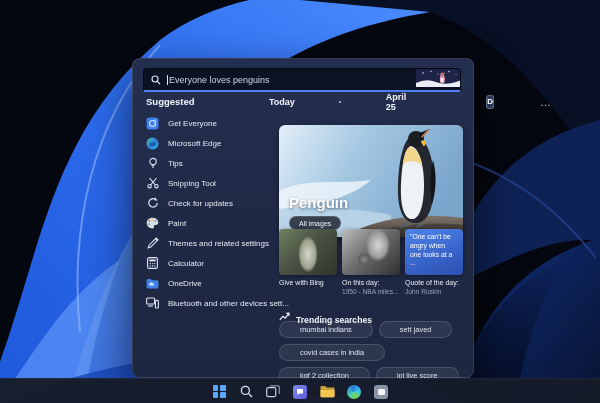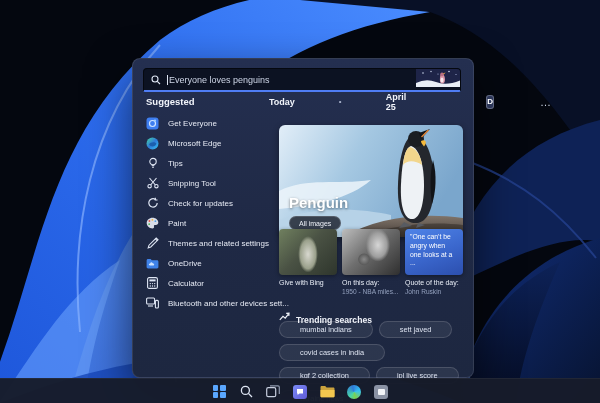--- a/index.html
+++ b/index.html
@@ -278,42 +278,42 @@
         <svg width="12" height="12" viewBox="0 0 12 12">
             <path d="M1.2 10.8 L2 8.2 L9.2 1 L11 2.8 L3.8 10 Z" fill="none" stroke="#dfe6f4" stroke-width="1.1"></path>
             <path d="M8.4 1.8 L10.2 3.6" stroke="#dfe6f4" stroke-width="1.1"></path>
           </svg>
       </span>
       <span class="lbl">Themes and related settings</span>
     </div>
 
     <div class="side-item">
       <span class="ic">
-        <svg width="13" height="11" viewBox="0 0 13 11">
-            <path d="M0.6 2.6 C 0.6 1.7 1.2 1 2.1 1 L4.6 1 L5.8 2.2 L11 2.2 C 11.9 2.2 12.4 2.8 12.4 3.7 L12.4 9 C 12.4 9.8 11.9 10.4 11 10.4 L2.1 10.4 C 1.2 10.4 0.6 9.8 0.6 9 Z" fill="#3f82e8"></path>
-            <path d="M4 7.4 C 3.2 7.4 2.8 6.8 2.9 6.2 C 3 5.6 3.6 5.3 4.1 5.4 C 4.3 4.6 5.1 4.2 5.9 4.4 C 6.5 4.6 6.9 5 7 5.6 C 7.7 5.6 8.2 6 8.2 6.7 C 8.2 7.1 7.9 7.4 7.4 7.4 Z" fill="#cfe4ff"></path>
-          </svg>
-      </span>
-      <span class="lbl">OneDrive</span>
-    </div>
-
-    <div class="side-item">
-      <span class="ic">
         <svg width="11" height="12" viewBox="0 0 11 12">
             <rect x="0.6" y="0.6" width="9.8" height="10.8" rx="1.5" fill="none" stroke="#dfe6f4" stroke-width="1.1"></rect>
             <rect x="2.4" y="2.4" width="6.2" height="2" fill="#dfe6f4"></rect>
             <circle cx="3.3" cy="6.6" r="0.7" fill="#dfe6f4"></circle>
             <circle cx="5.5" cy="6.6" r="0.7" fill="#dfe6f4"></circle>
             <circle cx="7.7" cy="6.6" r="0.7" fill="#dfe6f4"></circle>
             <circle cx="3.3" cy="9" r="0.7" fill="#dfe6f4"></circle>
             <circle cx="5.5" cy="9" r="0.7" fill="#dfe6f4"></circle>
             <circle cx="7.7" cy="9" r="0.7" fill="#dfe6f4"></circle>
           </svg>
       </span>
       <span class="lbl">Calculator</span>
+    </div>
+
+    <div class="side-item">
+      <span class="ic">
+        <svg width="13" height="11" viewBox="0 0 13 11">
+            <path d="M0.6 2.6 C 0.6 1.7 1.2 1 2.1 1 L4.6 1 L5.8 2.2 L11 2.2 C 11.9 2.2 12.4 2.8 12.4 3.7 L12.4 9 C 12.4 9.8 11.9 10.4 11 10.4 L2.1 10.4 C 1.2 10.4 0.6 9.8 0.6 9 Z" fill="#3f82e8"></path>
+            <path d="M4 7.4 C 3.2 7.4 2.8 6.8 2.9 6.2 C 3 5.6 3.6 5.3 4.1 5.4 C 4.3 4.6 5.1 4.2 5.9 4.4 C 6.5 4.6 6.9 5 7 5.6 C 7.7 5.6 8.2 6 8.2 6.7 C 8.2 7.1 7.9 7.4 7.4 7.4 Z" fill="#cfe4ff"></path>
+          </svg>
+      </span>
+      <span class="lbl">OneDrive</span>
     </div>
 
     <div class="side-item">
       <span class="ic">
         <svg width="13" height="12" viewBox="0 0 13 12">
             <rect x="0.6" y="1" width="8 " height="6" rx="1" fill="none" stroke="#dfe6f4" stroke-width="1.1"></rect>
             <path d="M2 9 L7 9" stroke="#dfe6f4" stroke-width="1.1"></path>
             <rect x="9.4" y="3.4" width="3" height="7.6" rx="1" fill="none" stroke="#dfe6f4" stroke-width="1.1"></rect>
           </svg>
       </span>

